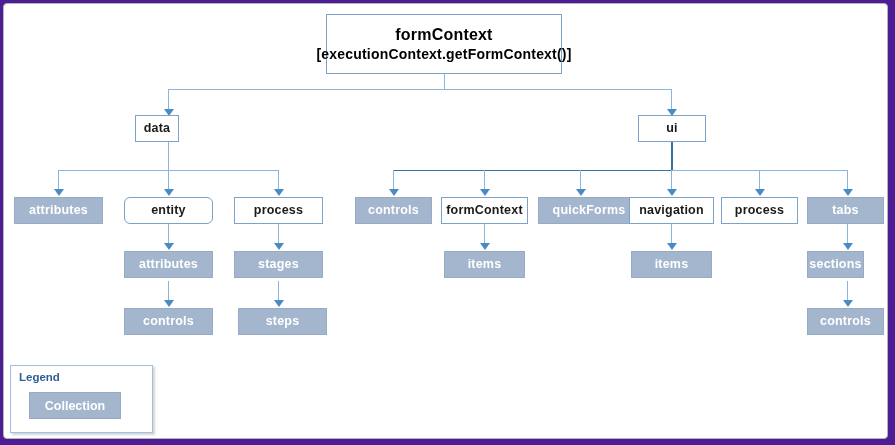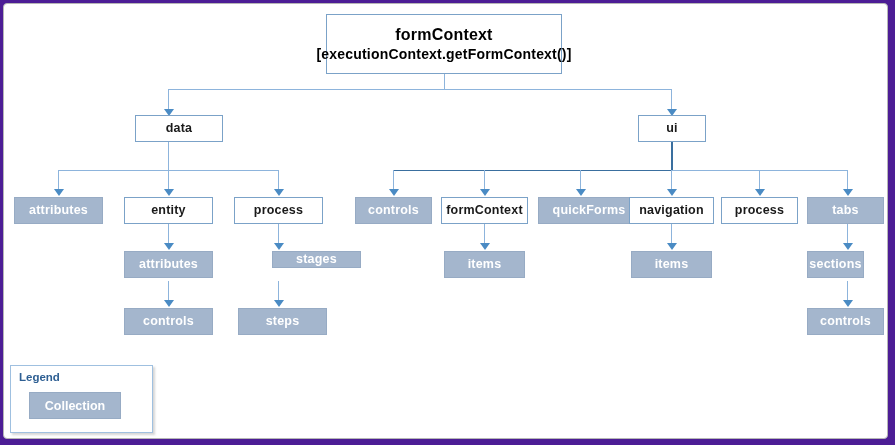--- a/index.html
+++ b/index.html
@@ -181,46 +181,46 @@
   <div class="ln v" style="left:847px; top:224px; height:20px;"></div>
   <div class="arrow" style="left:843px; top:243px;"></div>
   <div class="ln v" style="left:847px; top:281px; height:20px;"></div>
   <div class="arrow" style="left:843px; top:300px;"></div>
 
   <div class="node root" style="left:326px; top:14px; width:236px; height:60px;">
     <span class="title">formContext</span>
     <span class="subtitle">[executionContext.getFormContext()]</span>
   </div>
 
-  <div class="node plain" style="left:135px; top:115px; width:88px; height:27px;">
+  <div class="node plain" style="left:135px; top:115px; width:44px; height:27px;">
     <span>data</span>
   </div>
 
   <div class="node plain" style="left:638px; top:115px; width:68px; height:27px;">
     <span>ui</span>
   </div>
 
   <div class="node collection" style="left:14px; top:197px; width:89px; height:27px;">
     <span>attributes</span>
   </div>
-  <div class="node plain" style="left:124px; top:197px; width:89px; height:27px;">
+  <div class="node plain" style="left:124px; top:197px; width:89px; height:27px;border-radius:6px;">
     <span>entity</span>
   </div>
   <div class="node plain" style="left:234px; top:197px; width:89px; height:27px;">
     <span>process</span>
   </div>
 
   <div class="node collection" style="left:124px; top:251px; width:89px; height:27px;">
     <span>attributes</span>
   </div>
   <div class="node collection" style="left:124px; top:308px; width:89px; height:27px;">
     <span>controls</span>
   </div>
 
-  <div class="node collection" style="left:234px; top:251px; width:89px; height:17px;margin-left:38px;">
+  <div class="node collection" style="left:234px; top:251px; width:89px; height:27px;">
     <span>stages</span>
   </div>
   <div class="node collection" style="left:238px; top:308px; width:89px; height:27px;">
     <span>steps</span>
   </div>
 
   <div class="node collection" style="left:355px; top:197px; width:77px; height:27px;">
     <span>controls</span>
   </div>
   <div class="node plain" style="left:441px; top:197px; width:87px; height:27px;">

